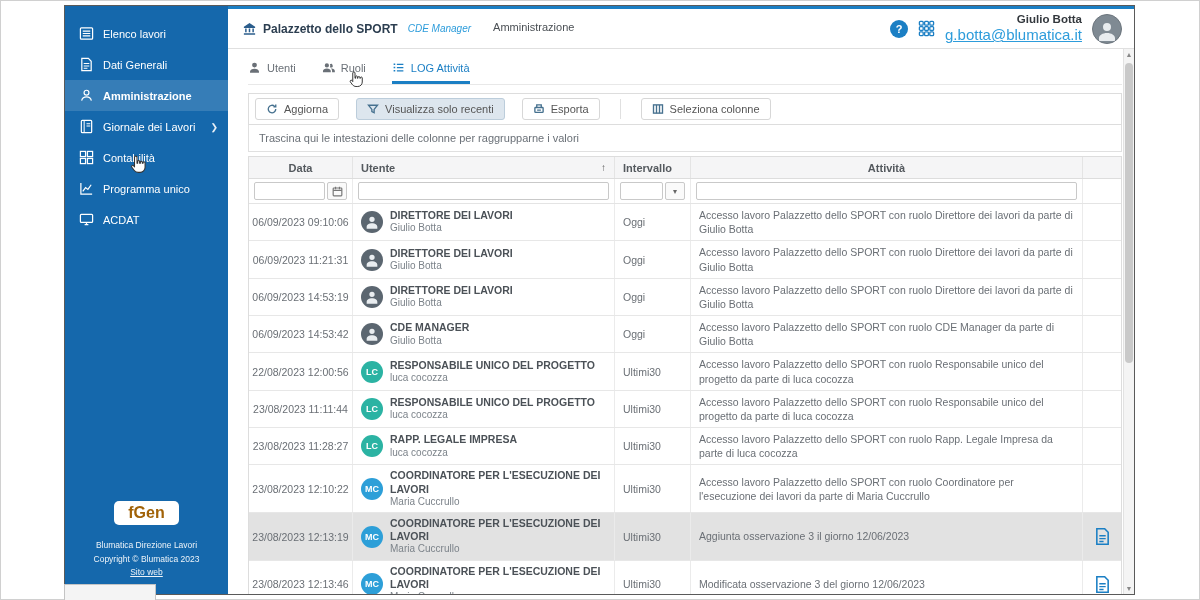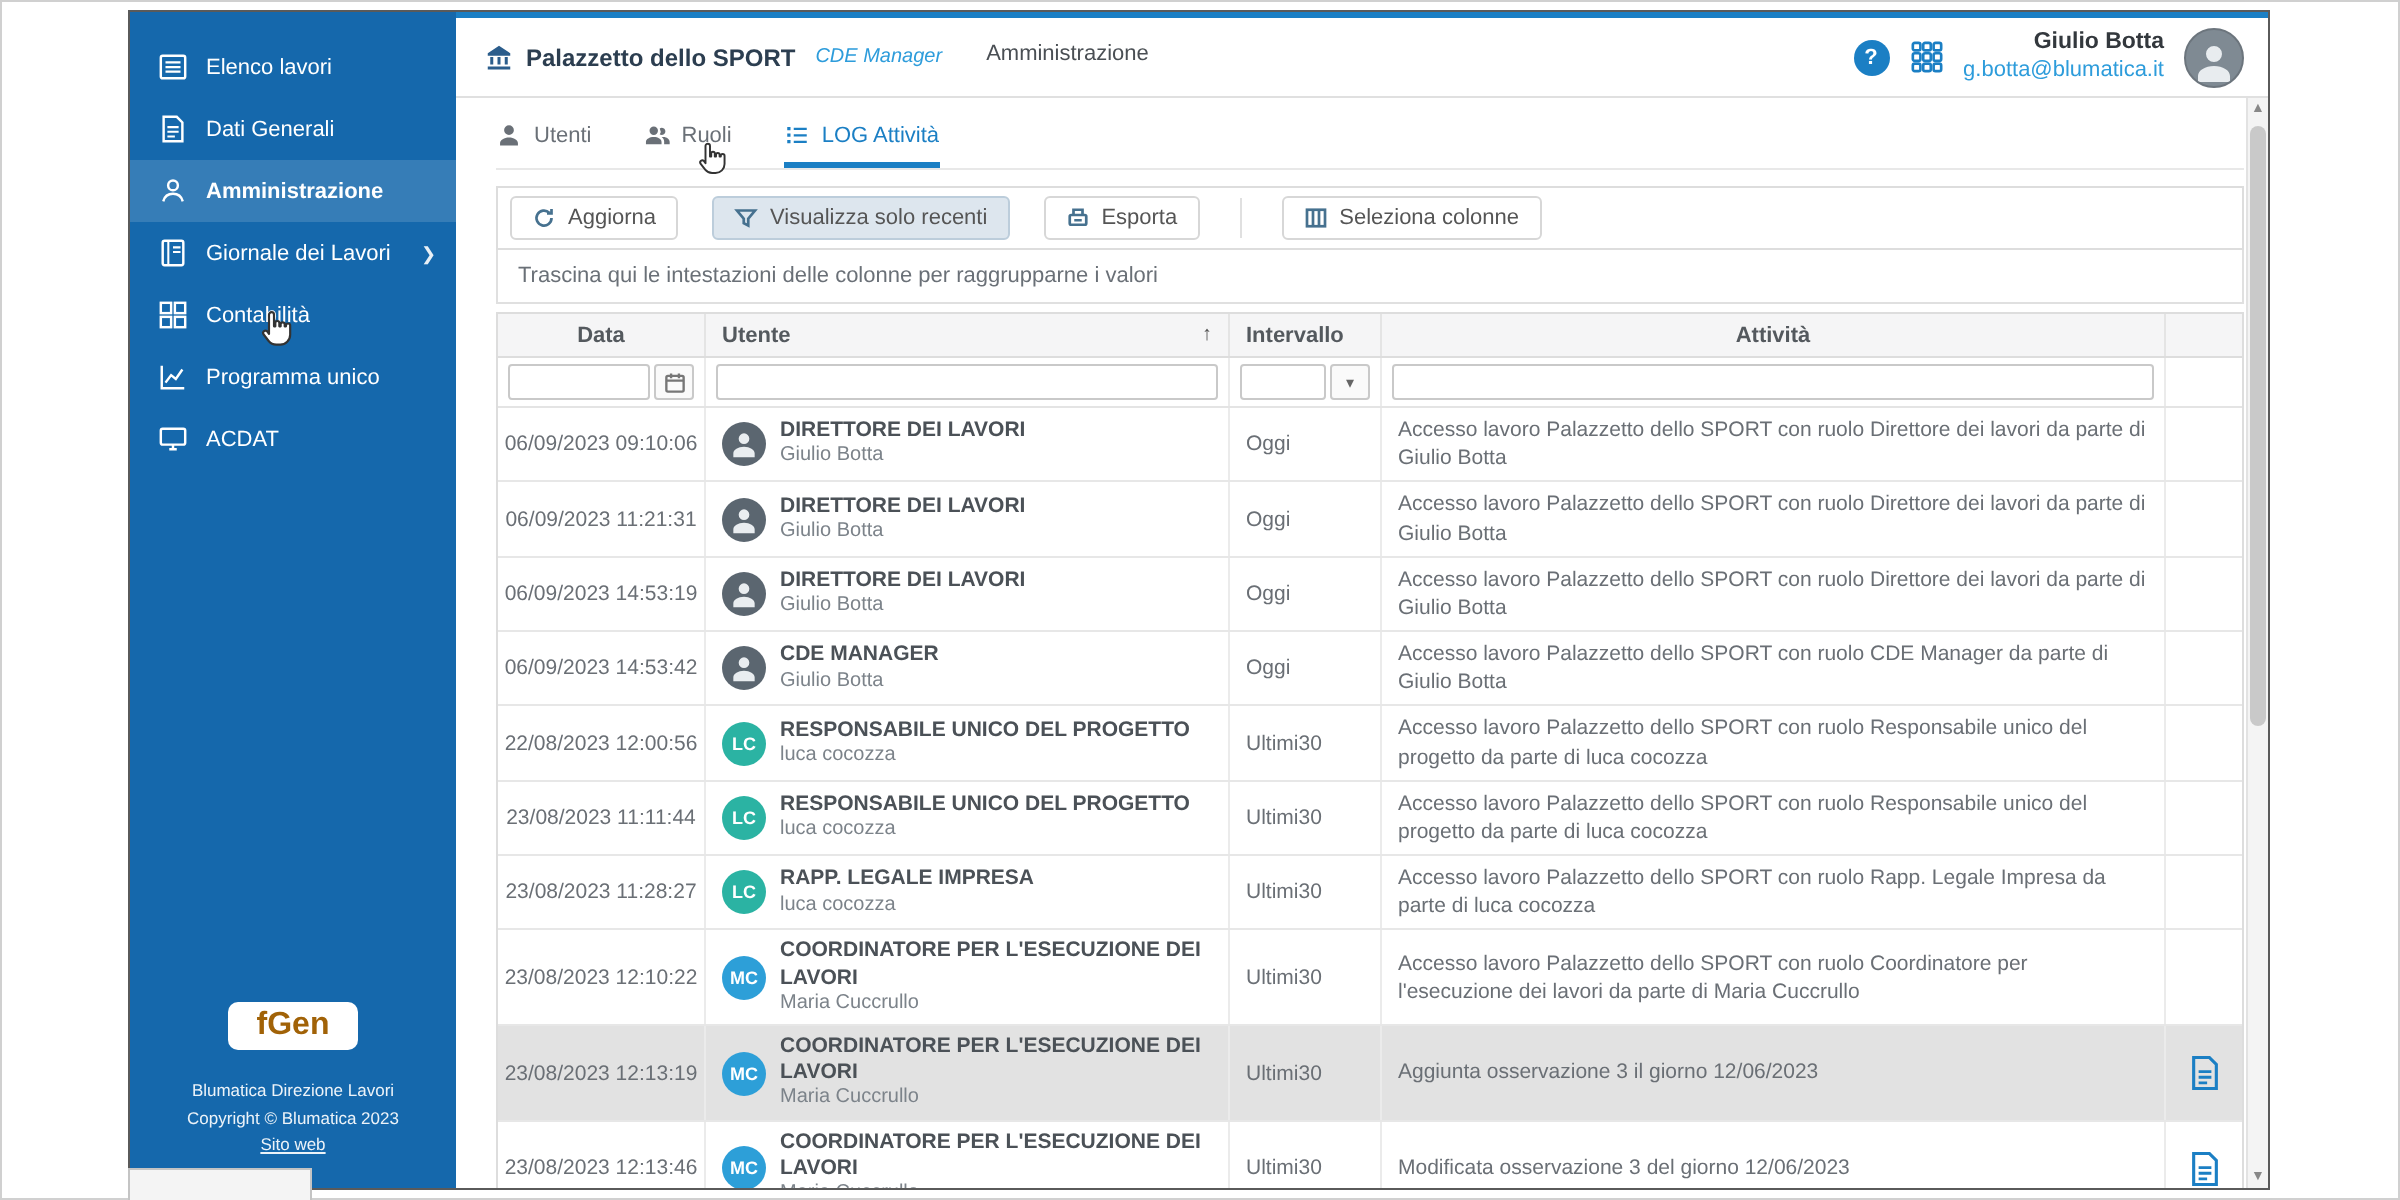--- a/index.html
+++ b/index.html
@@ -42,21 +42,21 @@
   .hdr-title { font-size:12px; font-weight:bold; color:#2c3e50; }
   .hdr-role { font-size:10px; font-style:italic; color:#2d9cdb; margin-left:4px; }
   .hdr-section { font-size:11px; color:#4a4f54; padding-left:21px; }
   .hdr-right { margin-left:auto; display:flex; align-items:center; gap:10px; }
   .help-badge { width:18px; height:18px; border-radius:50%; background:#1b7fc4; color:#fff;
                 font-size:11px; font-weight:bold; display:flex; align-items:center;
                 justify-content:center; cursor:pointer; }
   .waffle { width:17px; height:17px; cursor:pointer; }
   .hdr-user { text-align:right; line-height:1.25; }
   .hdr-user-name { font-size:11.5px; font-weight:bold; color:#33383d; }
-  .hdr-user-mail { font-size:11px; color:#2d9cdb; }
+  .hdr-user-mail { font-size:15px; color:#2d9cdb;text-decoration:underline; }
   .hdr-avatar { width:30px; height:30px; border-radius:50%; background:#7f8a93;
                 display:flex; align-items:flex-end; justify-content:center; overflow:hidden;
                 cursor:pointer; border:1px solid #6c757d; }
   .hdr-avatar svg { width:24px; height:24px; fill:#e8ecef; }
 
   
   .main { position:absolute; left:163px; top:43px; right:0; bottom:0; background:#fff;
           overflow:hidden; padding:10px 12px 0 20px; }
 
   .tabs { display:flex; align-items:flex-end; gap:26px; height:26px;

